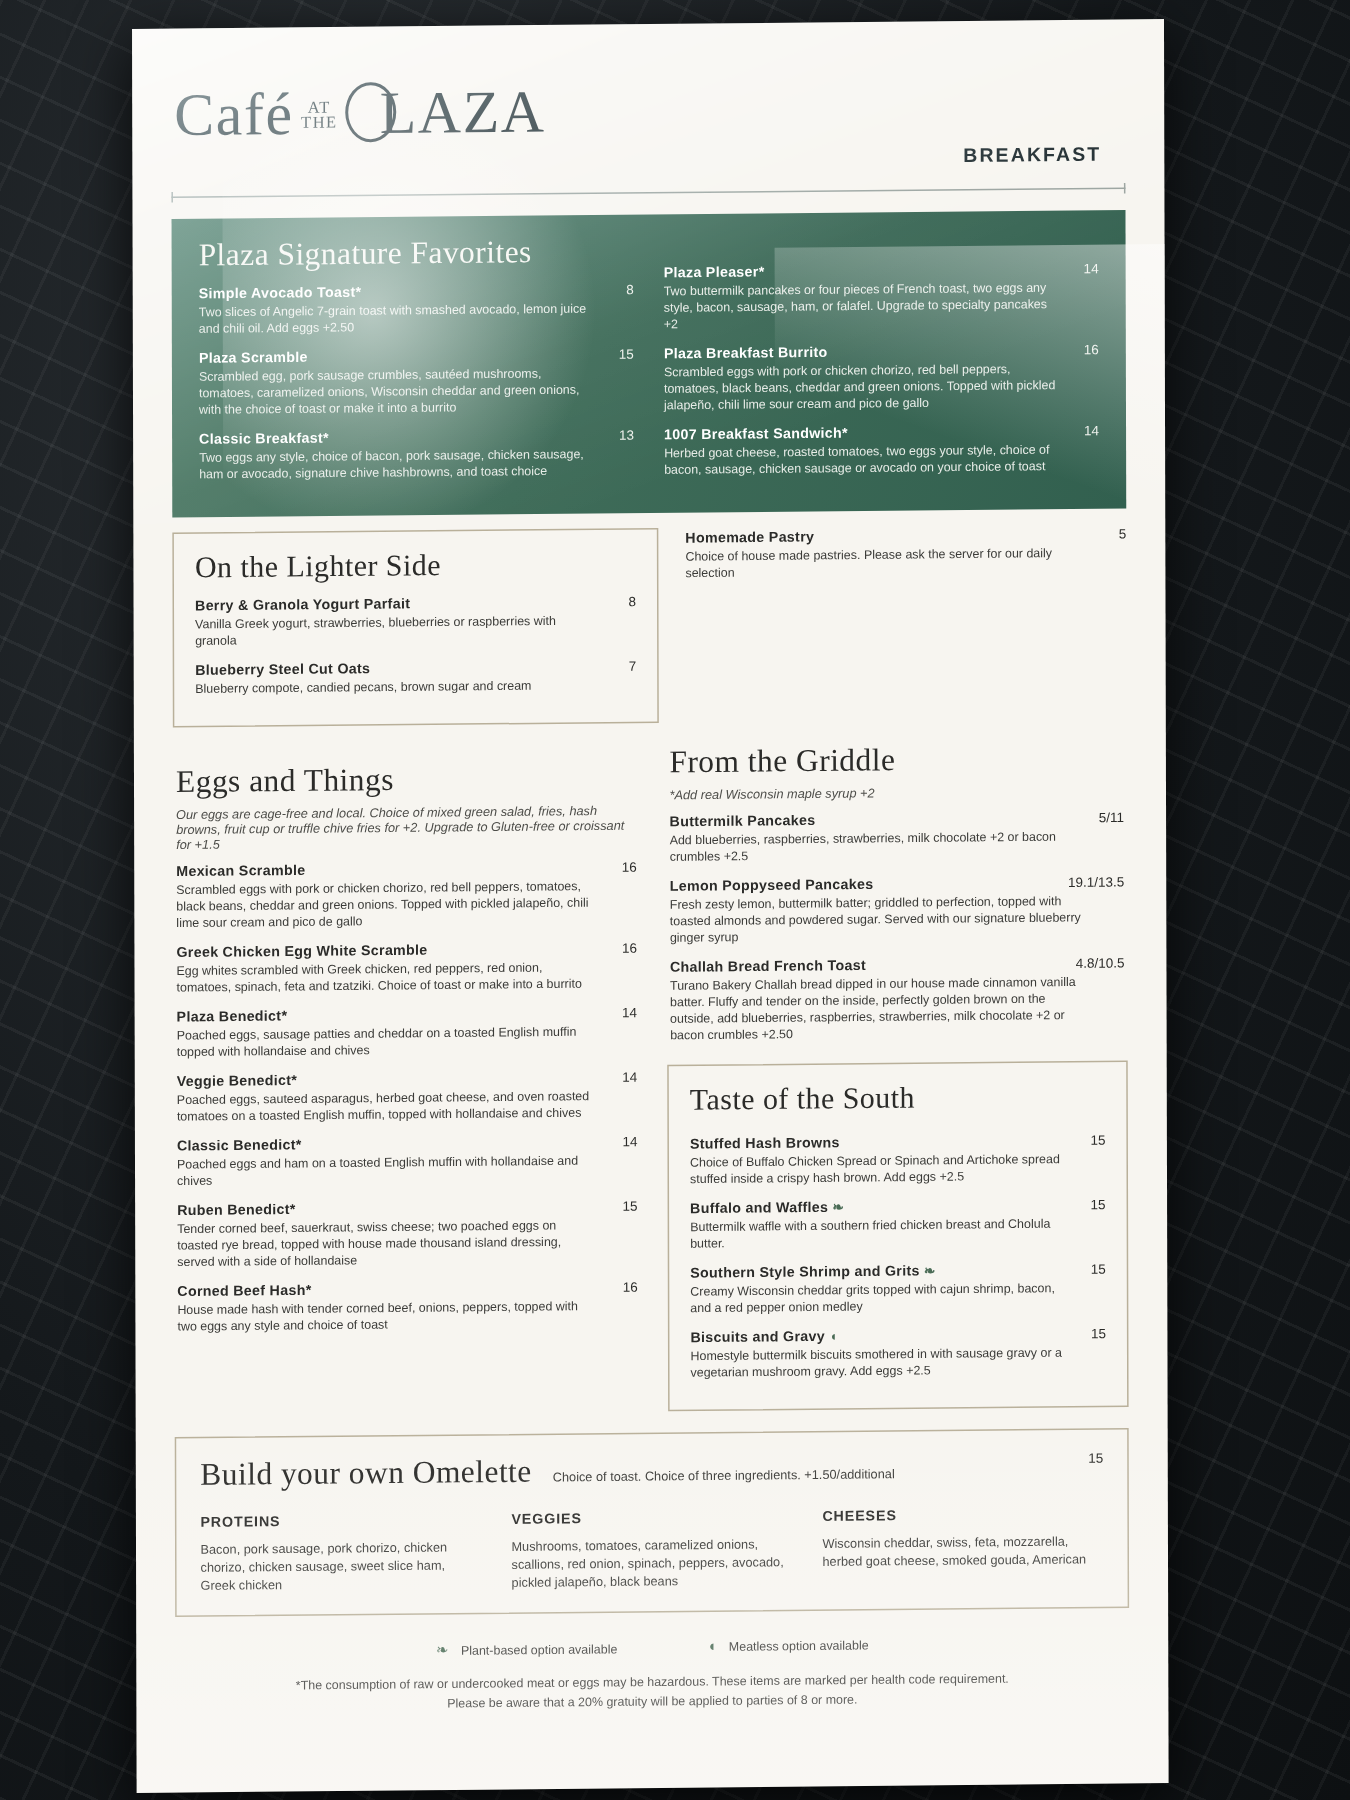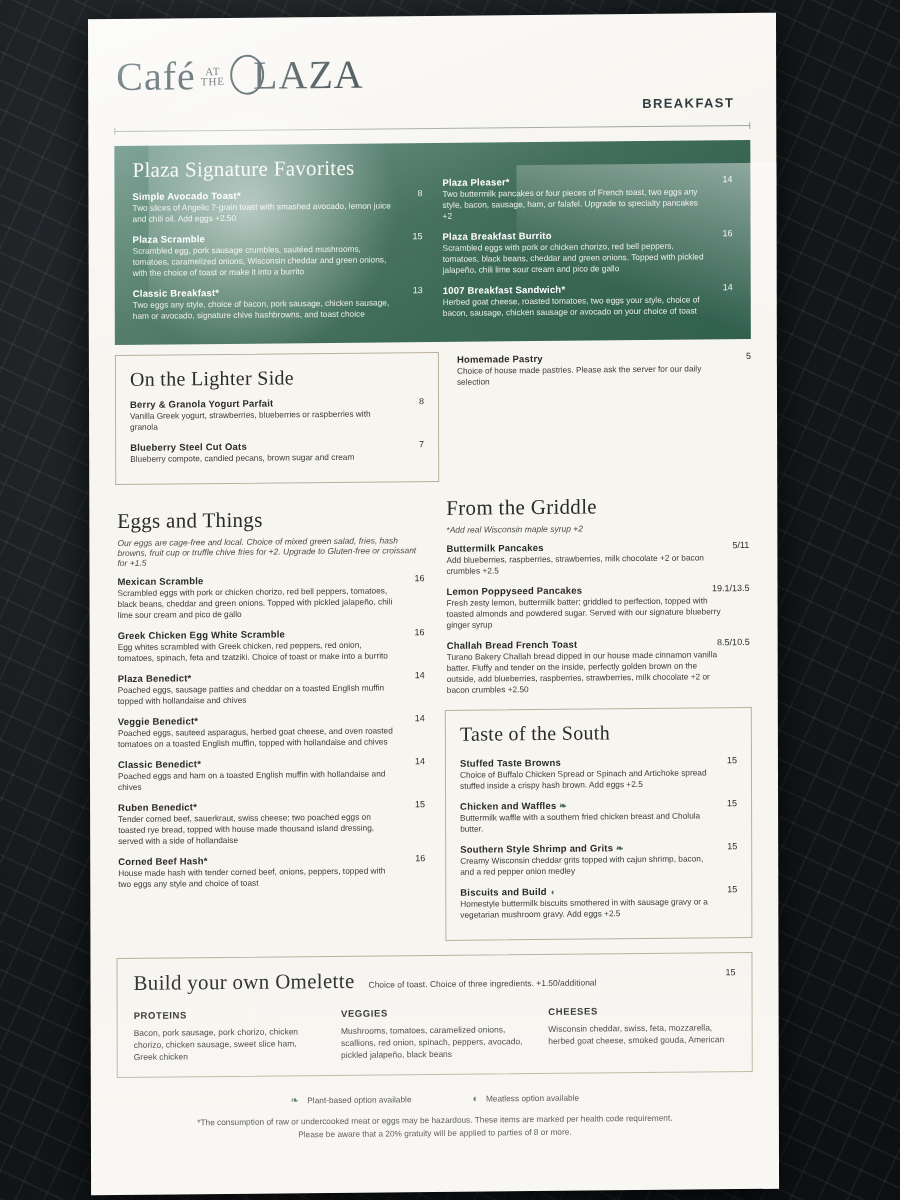--- a/index.html
+++ b/index.html
@@ -278,55 +278,55 @@
           <div class="price">5/11</div>
           <div class="idesc">Add blueberries, raspberries, strawberries, milk chocolate +2 or bacon crumbles +2.5</div>
         </div>
         <div class="item">
           <div class="iname">Lemon Poppyseed Pancakes</div>
           <div class="price">19.1/13.5</div>
           <div class="idesc">Fresh zesty lemon, buttermilk batter; griddled to perfection, topped with toasted almonds and powdered sugar. Served with our signature blueberry ginger syrup</div>
         </div>
         <div class="item">
           <div class="iname">Challah Bread French Toast</div>
-          <div class="price">8.5/10.5</div>
+          <div class="price">4.8/10.5</div>
           <div class="idesc">Turano Bakery Challah bread dipped in our house made cinnamon vanilla batter. Fluffy and tender on the inside, perfectly golden brown on the outside, add blueberries, raspberries, strawberries, milk chocolate +2 or bacon crumbles +2.50</div>
         </div>
       </div>
 
       <div class="boxed" style="margin-top:14px;">
         <div class="sec-title">Taste of the South</div>
         <div style="height:4px"></div>
         <div class="item">
           <div class="iname">
-            <span>Stuffed Taste Browns</span>
+            <span>Stuffed Hash Browns</span>
             <span class="veg"></span>
           </div>
           <div class="price">15</div>
           <div class="idesc">Choice of Buffalo Chicken Spread or Spinach and Artichoke spread stuffed inside a crispy hash brown. Add eggs +2.5</div>
         </div>
         <div class="item">
           <div class="iname">
-            <span>Chicken and Waffles</span>
+            <span>Buffalo and Waffles</span>
             <span class="veg">❧</span>
           </div>
           <div class="price">15</div>
           <div class="idesc">Buttermilk waffle with a southern fried chicken breast and Cholula butter.</div>
         </div>
         <div class="item">
           <div class="iname">
             <span>Southern Style Shrimp and Grits</span>
             <span class="veg">❧</span>
           </div>
           <div class="price">15</div>
           <div class="idesc">Creamy Wisconsin cheddar grits topped with cajun shrimp, bacon, and a red pepper onion medley</div>
         </div>
         <div class="item">
           <div class="iname">
-            <span>Biscuits and Build</span>
+            <span>Biscuits and Gravy</span>
             <span class="veg">◖</span>
           </div>
           <div class="price">15</div>
           <div class="idesc">Homestyle buttermilk biscuits smothered in with sausage gravy or a vegetarian mushroom gravy. Add eggs +2.5</div>
         </div>
       </div>
     </div>
   </div>
 
   <div class="omelette">

